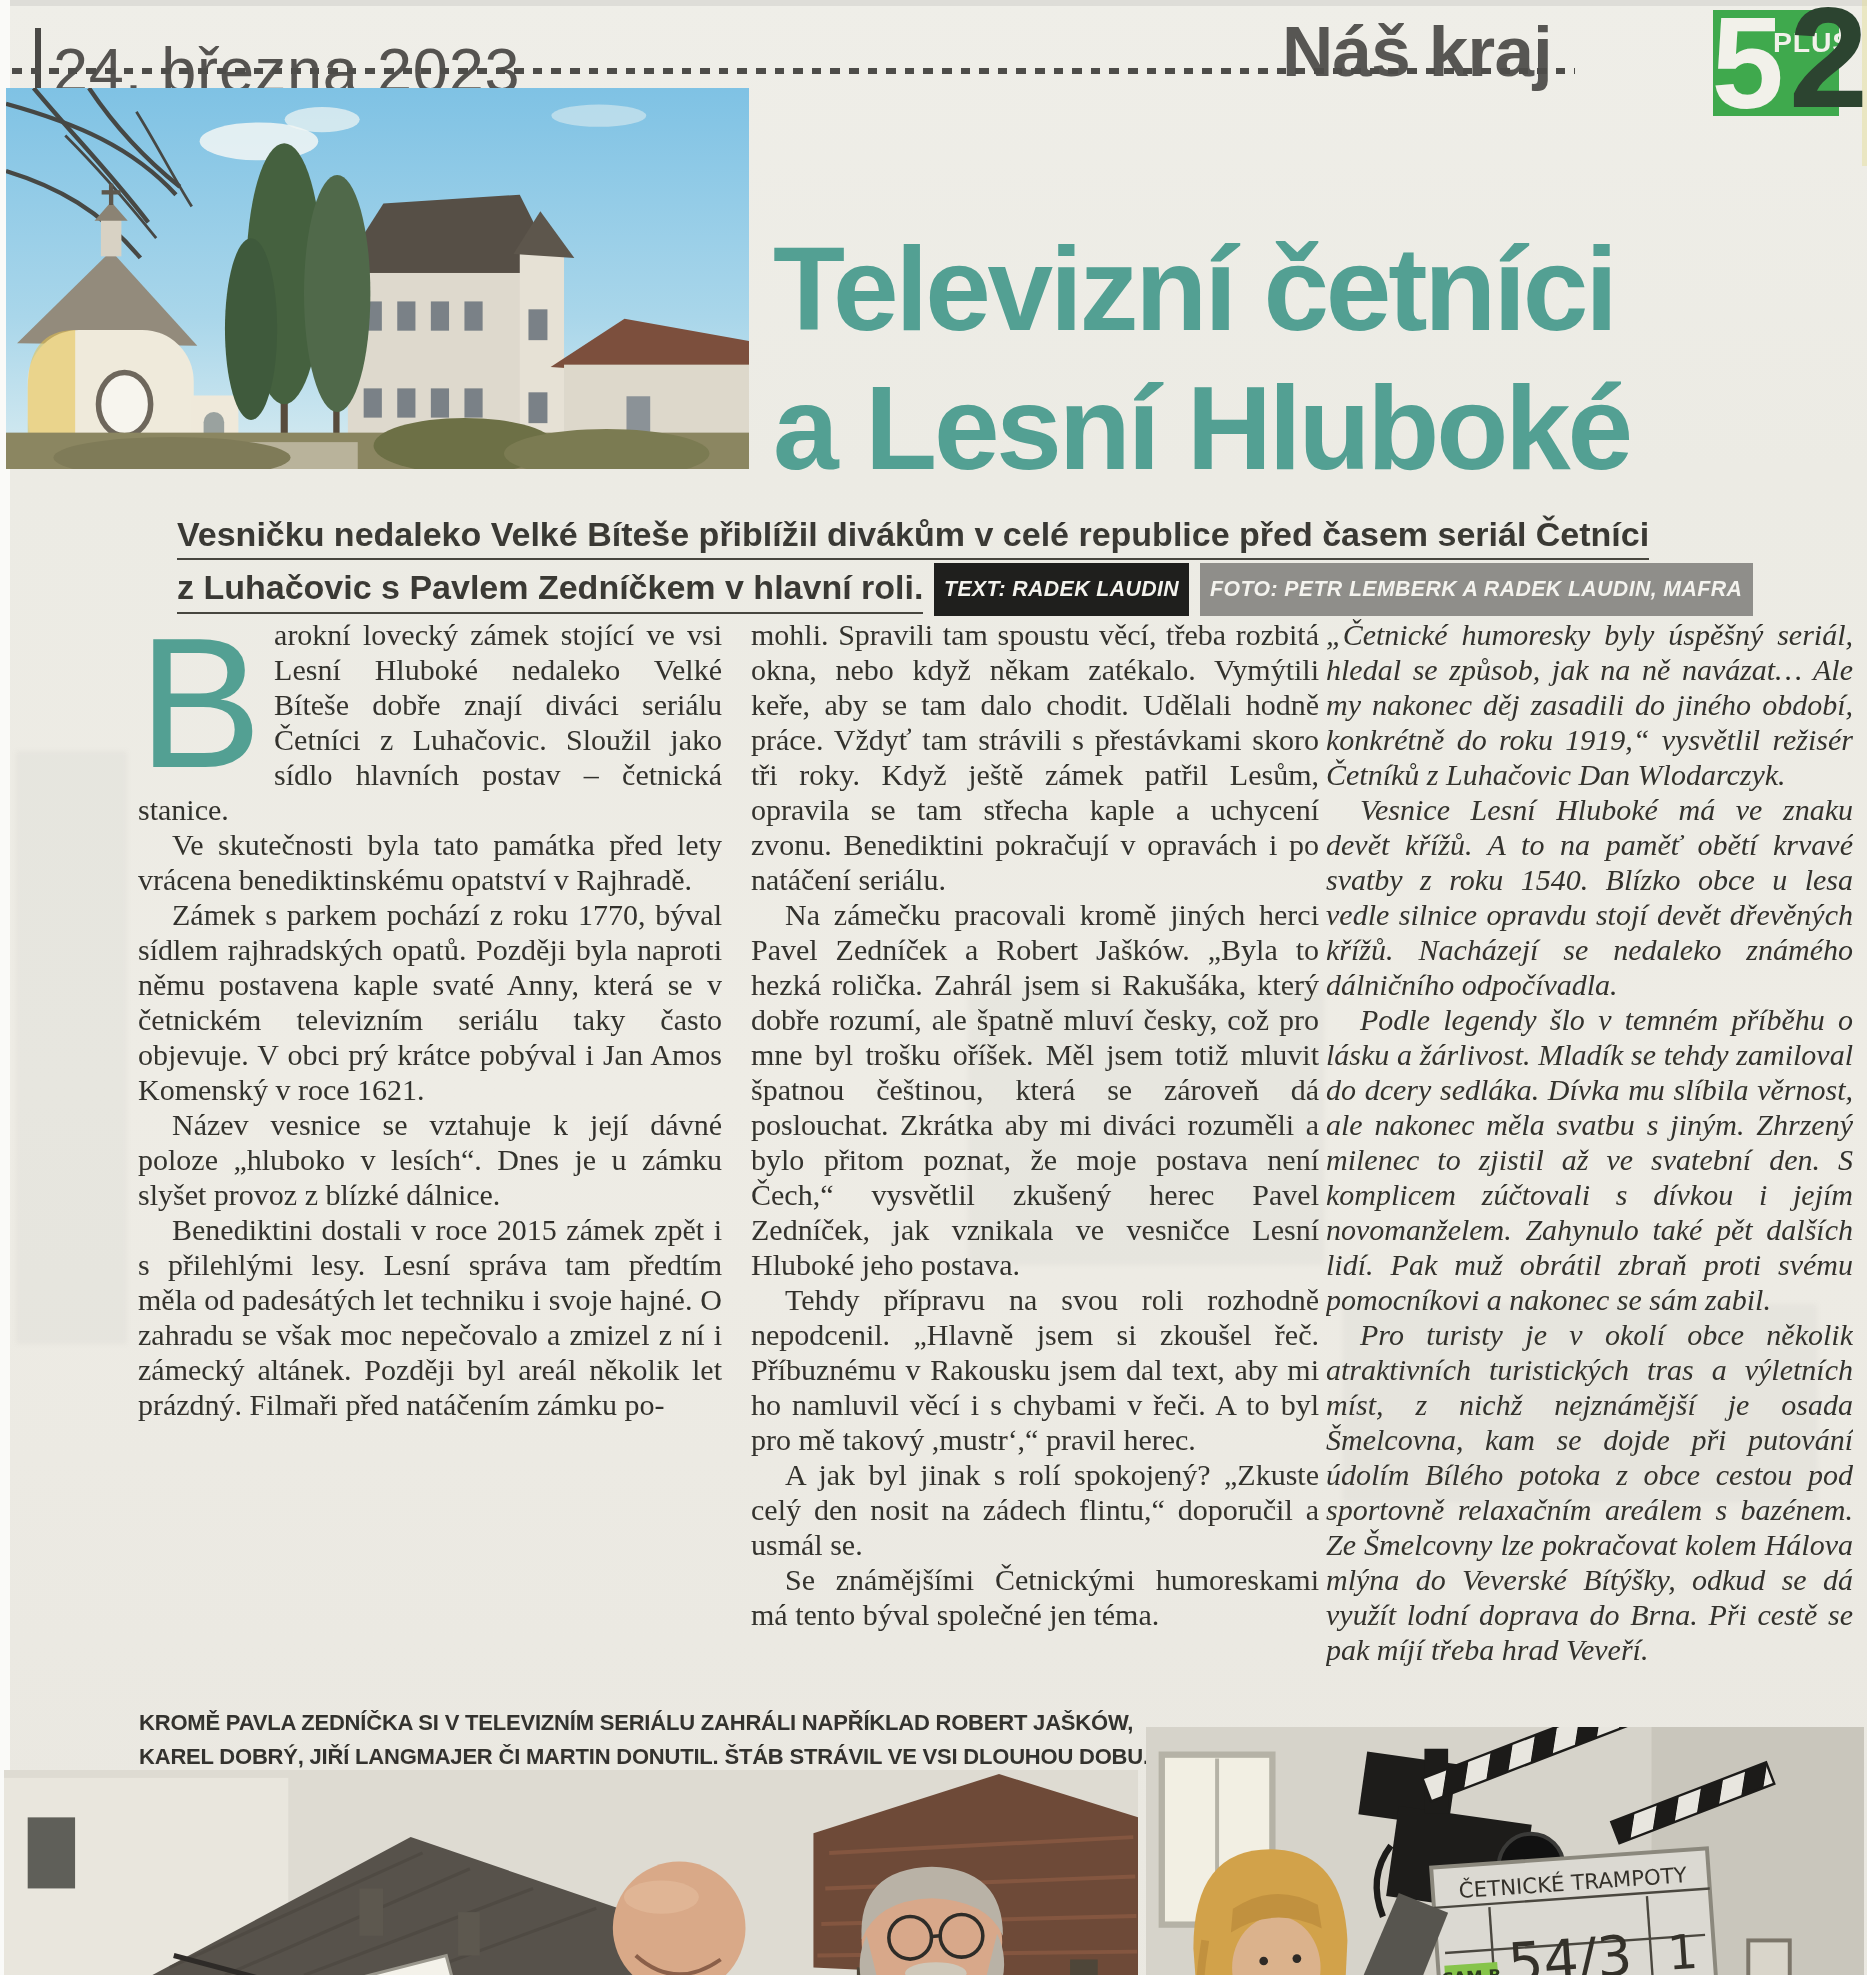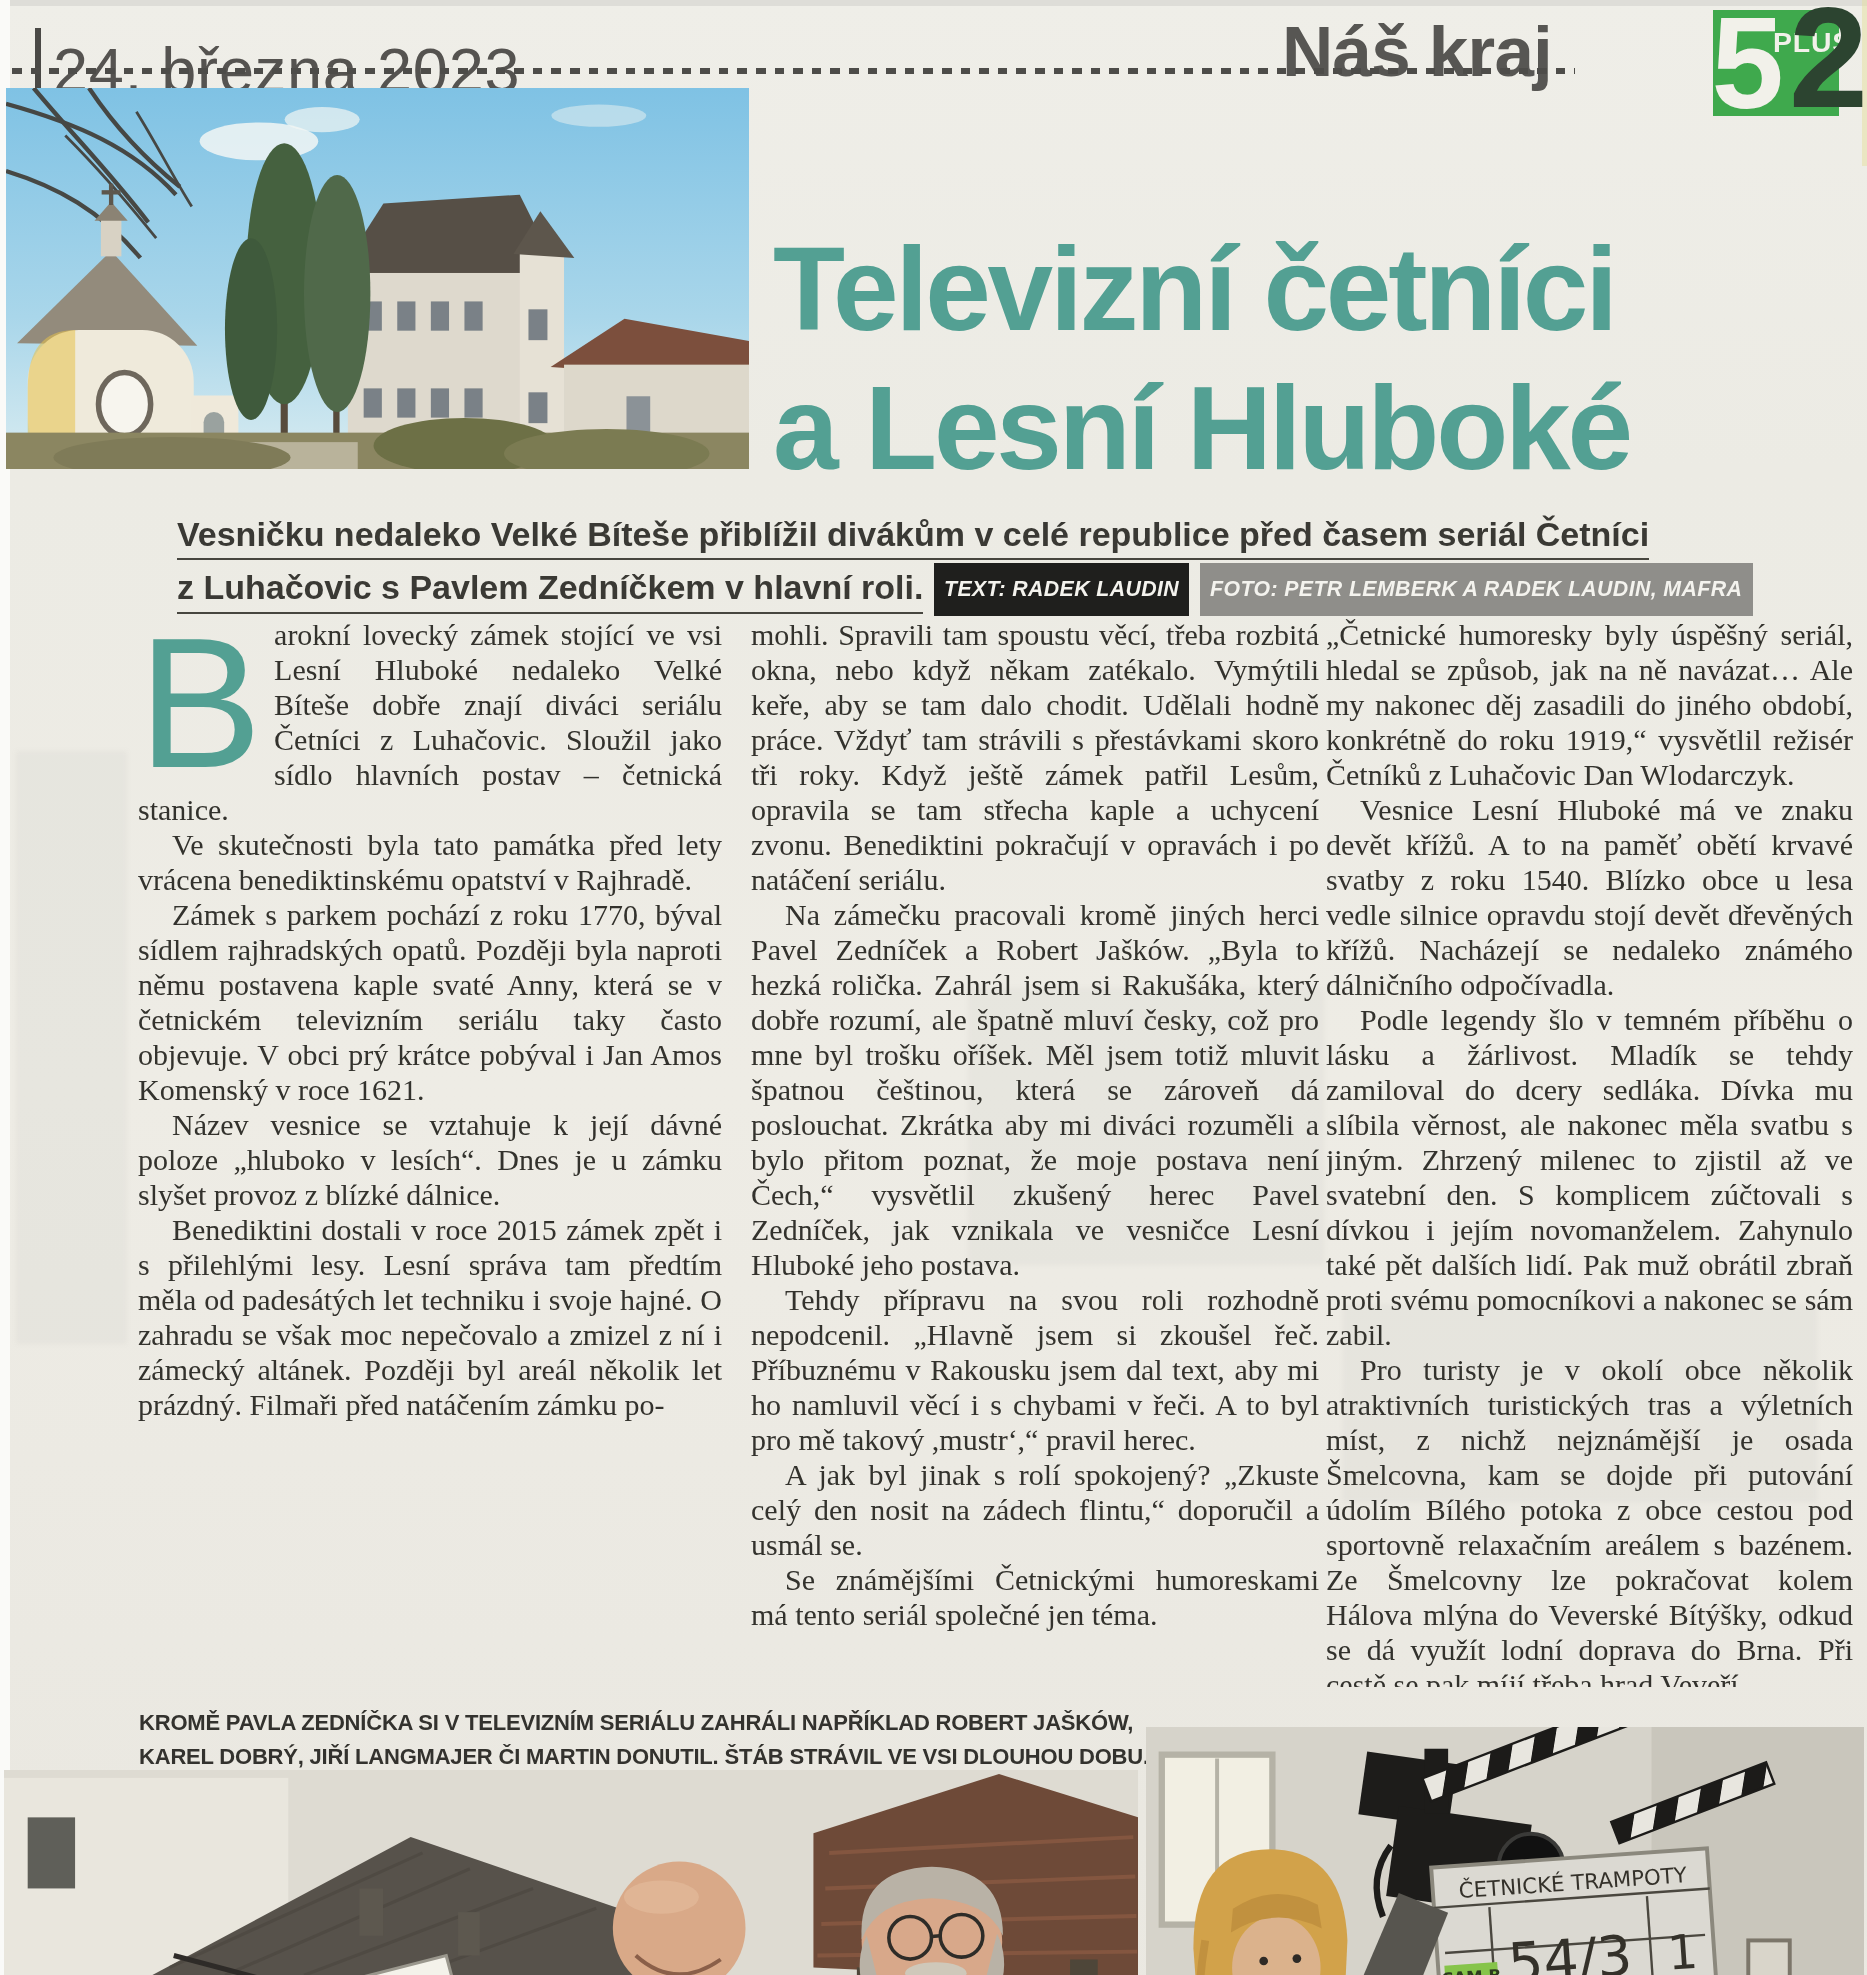--- a/index.html
+++ b/index.html
@@ -34,21 +34,21 @@
   .badge-foto{background:#8f8e8a;color:#f4f3ee;}
   
   .col{top:617px;height:1070px;overflow:hidden;font-family:"Liberation Serif",serif;
        font-size:30px;line-height:35px;text-align:justify;color:#33322d;}
   .col p{margin:0;text-indent:34px;}
   .col p.nofirst{text-indent:0;}
   .dropcap{float:left;font-family:"Liberation Sans",sans-serif;font-weight:400;
            font-size:186px;line-height:163px;color:#53a093;padding:4px 12px 0 0;}
   #col1{left:138px;width:584px;}
   #col2{left:751px;width:568px;}
-  #col3{left:1326px;width:527px;}
+  #col3{left:1326px;width:527px;font-style:italic;}
   
   .caption{left:139px;top:1706px;width:1015px;font-size:22px;line-height:34px;
            font-weight:700;color:#33322e;letter-spacing:-0.2px;}
   
   .photo{overflow:hidden;}
   .photo svg{display:block;width:100%;height:100%;}
   #photoA{left:5.5px;top:88px;width:743px;height:381px;}
   #photoB{left:4px;top:1770px;width:1134px;height:833px;}
   #photoC{left:1146px;top:1727px;width:718px;height:381px;}
   
@@ -170,21 +170,21 @@
     <p>Ve skutečnosti byla tato památka před lety vrácena benediktinskému opatství v Rajhradě.</p>
     <p>Zámek s parkem pochází z roku 1770, býval sídlem rajhradských opatů. Později byla naproti němu postavena kaple svaté Anny, která se v četnickém televizním seriálu taky často objevuje. V obci prý krátce pobýval i Jan Amos Komenský v roce 1621.</p>
     <p>Název vesnice se vztahuje k její dávné poloze „hluboko v lesích“. Dnes je u zámku slyšet provoz z blízké dálnice.</p>
     <p>Benediktini dostali v roce 2015 zámek zpět i s přilehlými lesy. Lesní správa tam předtím měla od padesátých let techniku i svoje hajné. O zahradu se však moc nepečovalo a zmizel z ní i zámecký altánek. Později byl areál několik let prázdný. Filmaři před natáčením zámku po-</p>
   </div>
   <div class="abs col" id="col2">
     <p class="nofirst">mohli. Spravili tam spoustu věcí, třeba rozbitá okna, nebo když někam zatékalo. Vymýtili keře, aby se tam dalo chodit. Udělali hodně práce. Vždyť tam strávili s přestávkami skoro tři roky. Když ještě zámek patřil Lesům, opravila se tam střecha kaple a uchycení zvonu. Benediktini pokračují v opravách i po natáčení seriálu.</p>
     <p>Na zámečku pracovali kromě jiných herci Pavel Zedníček a Robert Jašków. „Byla to hezká rolička. Zahrál jsem si Rakušáka, který dobře rozumí, ale špatně mluví česky, což pro mne byl trošku oříšek. Měl jsem totiž mluvit špatnou češtinou, která se zároveň dá poslouchat. Zkrátka aby mi diváci rozuměli a bylo přitom poznat, že moje postava není Čech,“ vysvětlil zkušený herec Pavel Zedníček, jak vznikala ve vesničce Lesní Hluboké jeho postava.</p>
     <p>Tehdy přípravu na svou roli rozhodně nepodcenil. „Hlavně jsem si zkoušel řeč. Příbuznému v Rakousku jsem dal text, aby mi ho namluvil věcí i s chybami v řeči. A to byl pro mě takový ,mustr‘,“ pravil herec.</p>
     <p>A jak byl jinak s rolí spokojený? „Zkuste celý den nosit na zádech flintu,“ doporučil a usmál se.</p>
-    <p>Se známějšími Četnickými humoreskami má tento seriál společné jen téma.</p>
+    <p>Se známějšími Četnickými humoreskami má tento býval společné jen téma.</p>
   </div>
   <div class="abs col" id="col3">
     <p class="nofirst">„Četnické humoresky byly úspěšný seriál, hledal se způsob, jak na ně navázat… Ale my nakonec děj zasadili do jiného období, konkrétně do roku 1919,“ vysvětlil režisér Četníků z Luhačovic Dan Wlodarczyk.</p>
     <p>Vesnice Lesní Hluboké má ve znaku devět křížů. A to na paměť obětí krvavé svatby z roku 1540. Blízko obce u lesa vedle silnice opravdu stojí devět dřevěných křížů. Nacházejí se nedaleko známého dálničního odpočívadla.</p>
     <p>Podle legendy šlo v temném příběhu o lásku a žárlivost. Mladík se tehdy zamiloval do dcery sedláka. Dívka mu slíbila věrnost, ale nakonec měla svatbu s jiným. Zhrzený milenec to zjistil až ve svatební den. S komplicem zúčtovali s dívkou i jejím novomanželem. Zahynulo také pět dalších lidí. Pak muž obrátil zbraň proti svému pomocníkovi a nakonec se sám zabil.</p>
     <p>Pro turisty je v okolí obce několik atraktivních turistických tras a výletních míst, z nichž nejznámější je osada Šmelcovna, kam se dojde při putování údolím Bílého potoka z obce cestou pod sportovně relaxačním areálem s bazénem. Ze Šmelcovny lze pokračovat kolem Hálova mlýna do Veverské Bítýšky, odkud se dá využít lodní doprava do Brna. Při cestě se pak míjí třeba hrad Veveří.</p>
   </div>
 
   <div class="abs caption">KROMĚ PAVLA ZEDNÍČKA SI V TELEVIZNÍM SERIÁLU ZAHRÁLI NAPŘÍKLAD ROBERT JAŠKÓW, KAREL DOBRÝ, JIŘÍ LANGMAJER ČI MARTIN DONUTIL. ŠTÁB STRÁVIL VE VSI DLOUHOU DOBU.</div>
 

